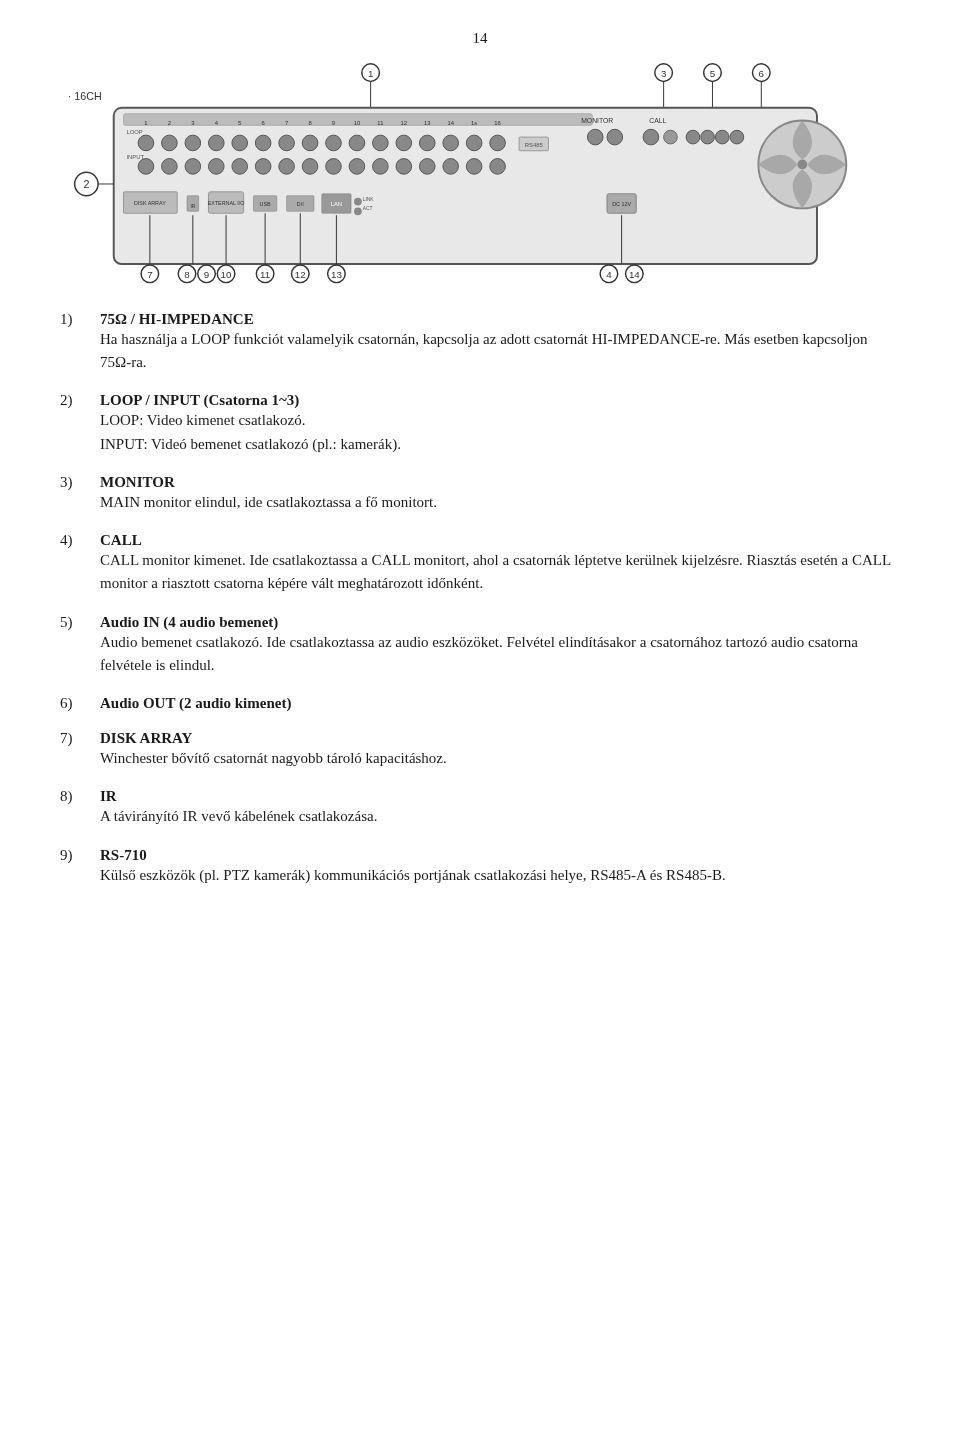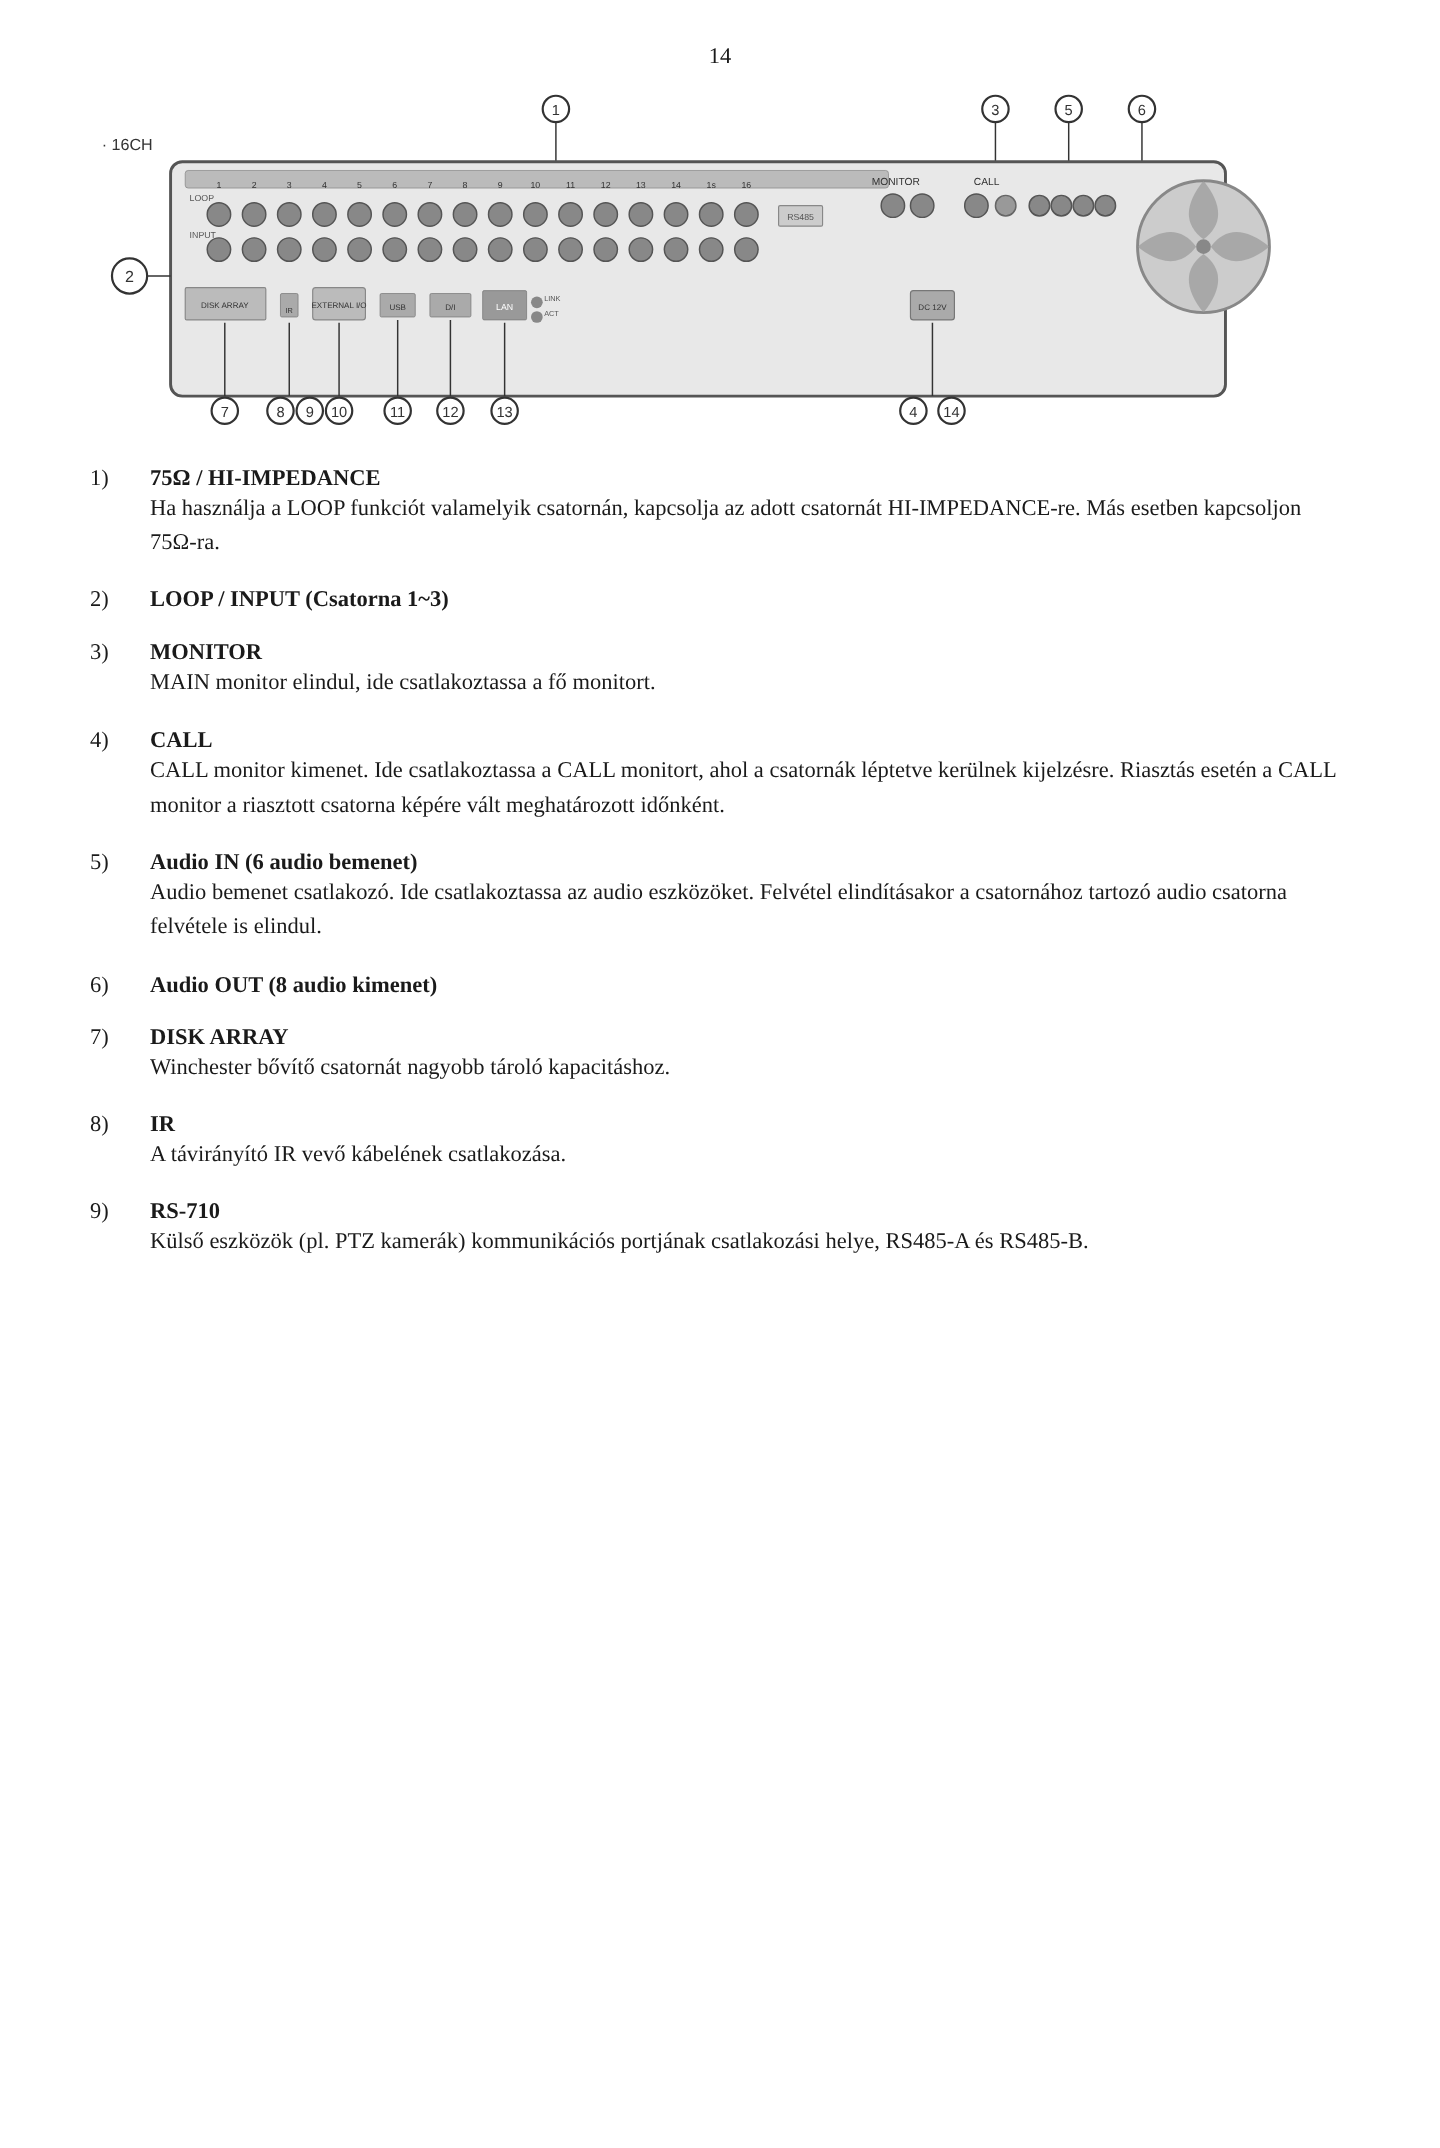--- a/index.html
+++ b/index.html
@@ -245,20 +245,21 @@
         <span class="section-text-block">Ha használja a LOOP funkciót valamelyik csatornán, kapcsolja az adott csatornát HI-IMPEDANCE-re. Más esetben kapcsoljon 75Ω-ra.</span>
       </div>
     </div>
   </div>
 
   <div class="content-section">
     <div class="section-number-row">
       <span class="section-num">2)</span>
       <div class="section-body">
         <span class="section-title">LOOP / INPUT (Csatorna 1~3)</span><br>
+        <span class="section-text-block">LOOP: Video kimenet csatlakozó.<br>INPUT: Videó bemenet csatlakozó (pl.: kamerák).</span>
       </div>
     </div>
   </div>
 
   <div class="content-section">
     <div class="section-number-row">
       <span class="section-num">3)</span>
       <div class="section-body">
         <span class="section-title">MONITOR</span><br>
         <span class="section-text-block">MAIN monitor elindul, ide csatlakoztassa a fő monitort.</span>
@@ -273,31 +274,31 @@
         <span class="section-title">CALL</span><br>
         <span class="section-text-block">CALL monitor kimenet. Ide csatlakoztassa a CALL monitort, ahol a csatornák léptetve kerülnek kijelzésre. Riasztás esetén a CALL monitor a riasztott csatorna képére vált meghatározott időnként.</span>
       </div>
     </div>
   </div>
 
   <div class="content-section">
     <div class="section-number-row">
       <span class="section-num">5)</span>
       <div class="section-body">
-        <span class="section-title">Audio IN (6 audio bemenet)</span><br>
+        <span class="section-title">Audio IN (4 audio bemenet)</span><br>
         <span class="section-text-block">Audio bemenet csatlakozó. Ide csatlakoztassa az audio eszközöket. Felvétel elindításakor a csatornához tartozó audio csatorna felvétele is elindul.</span>
       </div>
     </div>
   </div>
 
   <div class="content-section">
     <div class="section-number-row">
       <span class="section-num">6)</span>
       <div class="section-body">
-        <span class="section-title">Audio OUT (8 audio kimenet)</span><br>
+        <span class="section-title">Audio OUT (2 audio kimenet)</span><br>
       </div>
     </div>
   </div>
 
   <div class="content-section">
     <div class="section-number-row">
       <span class="section-num">7)</span>
       <div class="section-body">
         <span class="section-title">DISK ARRAY</span><br>
         <span class="section-text-block">Winchester bővítő csatornát nagyobb tároló kapacitáshoz.</span>

